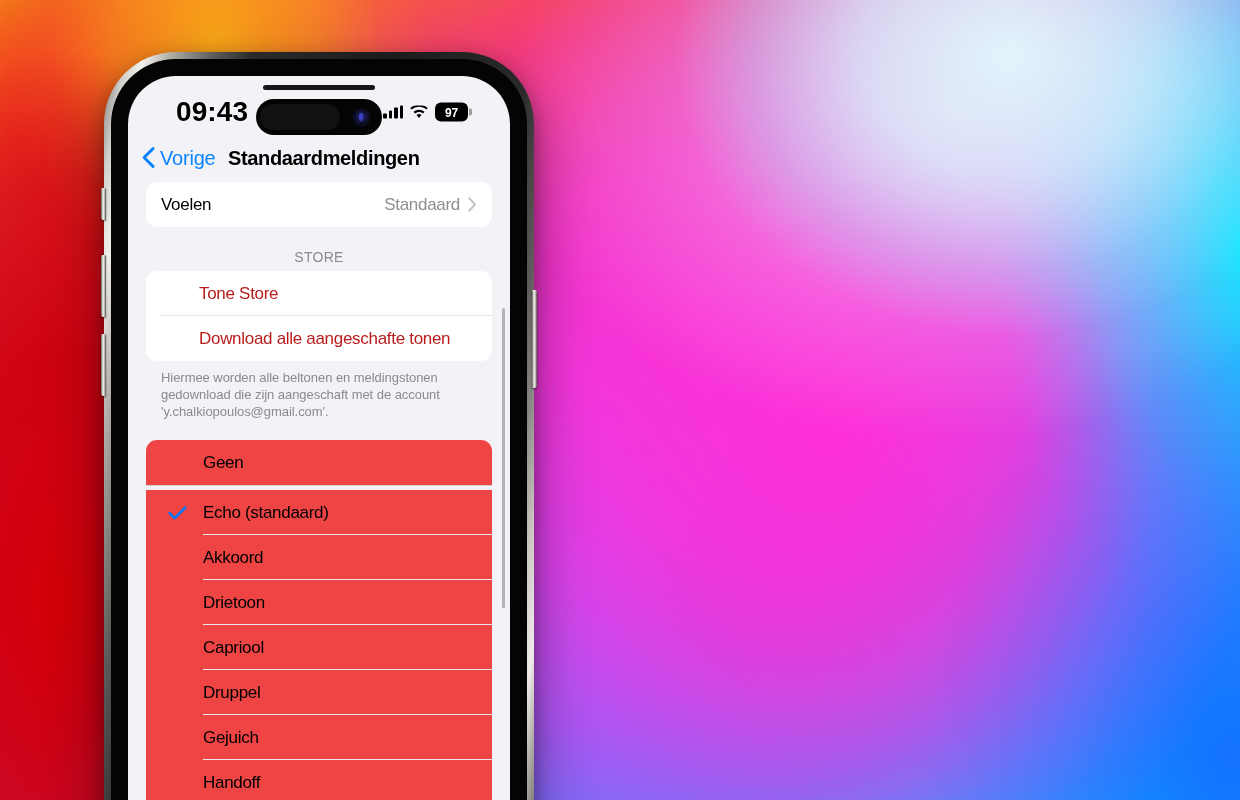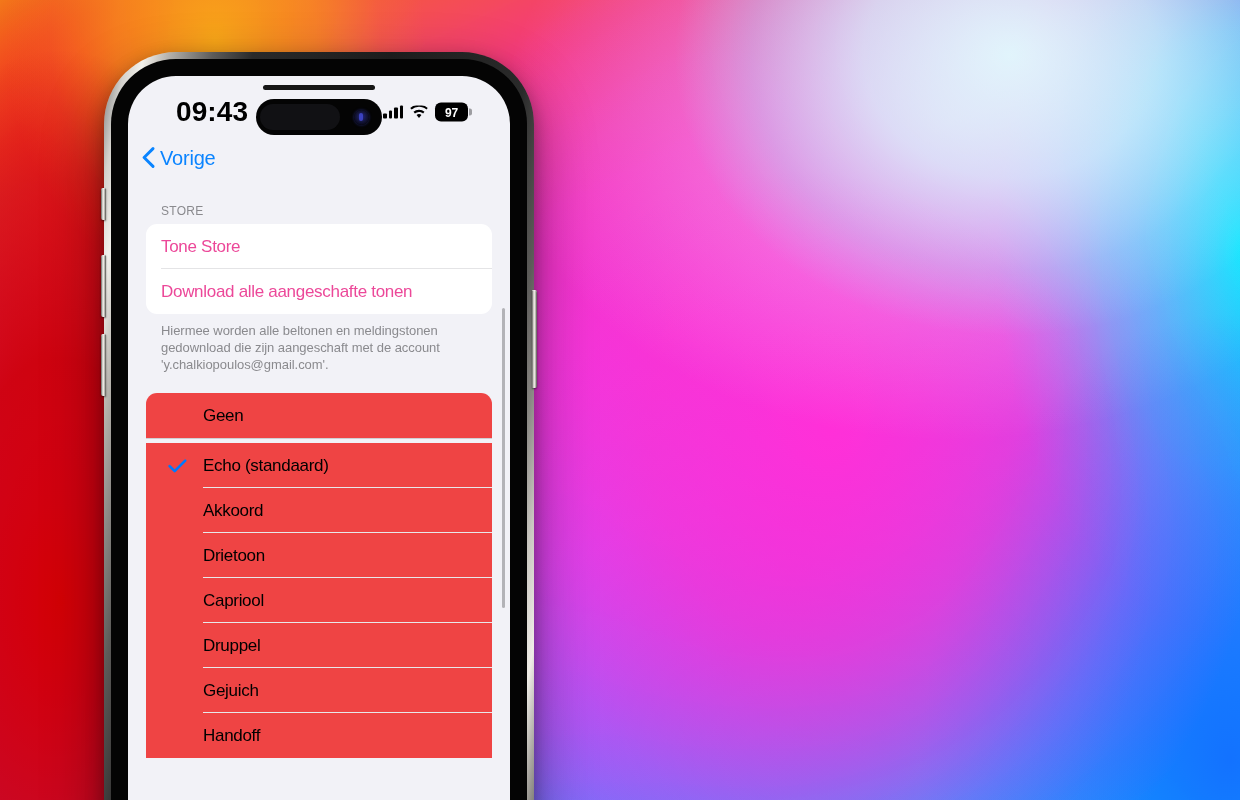--- a/index.html
+++ b/index.html
@@ -209,30 +209,31 @@
     height:45px;
     padding:0 15px;
     cursor:pointer;
   }
   .row-label { font-size:17px; color:#000; letter-spacing:-0.3px; }
   .row-value {
     margin-left:auto;
     font-size:17px; color:#8e8e93; letter-spacing:-0.3px;
   }
   .disclosure-icon { margin-left:8px; width:9px; height:15px; flex:none; }
-  .link-row .row-label { color:#ec4899; }
+  .link-row .row-label { color:#b91c1c;margin-left:38px; }
   .sep {
     position:absolute; left:15px; right:0; bottom:0;
     height:1px; background:#e4e4e6;
   }
 
   .group-header {
     padding:22px 33px 6px 33px;
-    font-size:12px; color:#8a8a8e;
+    font-size:14px; color:#8a8a8e;
     letter-spacing:0.3px;
+    text-align:center;
   }
   .group-footer {
     padding:8px 33px 0 33px;
     font-size:13px; line-height:17px;
     color:#8a8a8e; letter-spacing:-0.05px;
   }
 
   
   #tone-list-wrap { margin-top:20px; }
   .tone-card {
@@ -320,24 +321,34 @@
       </div>
     </div>
 
     <div id="nav-bar">
       <div id="back-button">
         <svg id="chevron-left-icon" viewBox="0 0 13 21">
           <path d="M11 1.6 2.1 10.5 11 19.4" fill="none" stroke="#0a84ff" stroke-width="2.9" stroke-linecap="round" stroke-linejoin="round"></path>
         </svg>
         <span id="back-label">Vorige</span>
       </div>
+      <div id="nav-title">Standaardmeldingen</div>
     </div>
 
     <div id="content">
 
+      <div class="card">
+        <div class="row">
+          <span class="row-label">Voelen</span>
+          <span class="row-value">Standaard</span>
+          <svg class="disclosure-icon" viewBox="0 0 9 15">
+            <path d="M1.2 1.3 7 7.5l-5.8 6.2" fill="none" stroke="#c4c4c8" stroke-width="2" stroke-linecap="round" stroke-linejoin="round"></path>
+          </svg>
+        </div>
+      </div>
 
       <div class="group-header">STORE</div>
       <div class="card">
         <div class="row link-row">
           <span class="row-label">Tone Store</span>
           <div class="sep"></div>
         </div>
         <div class="row link-row">
           <span class="row-label">Download alle aangeschafte tonen</span>
         </div>

